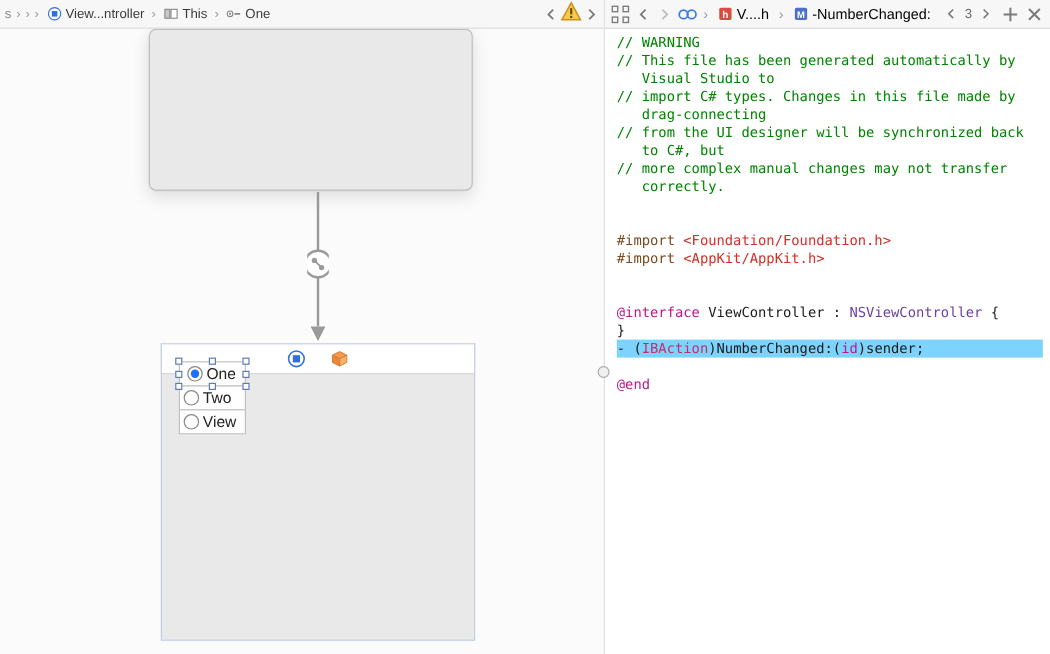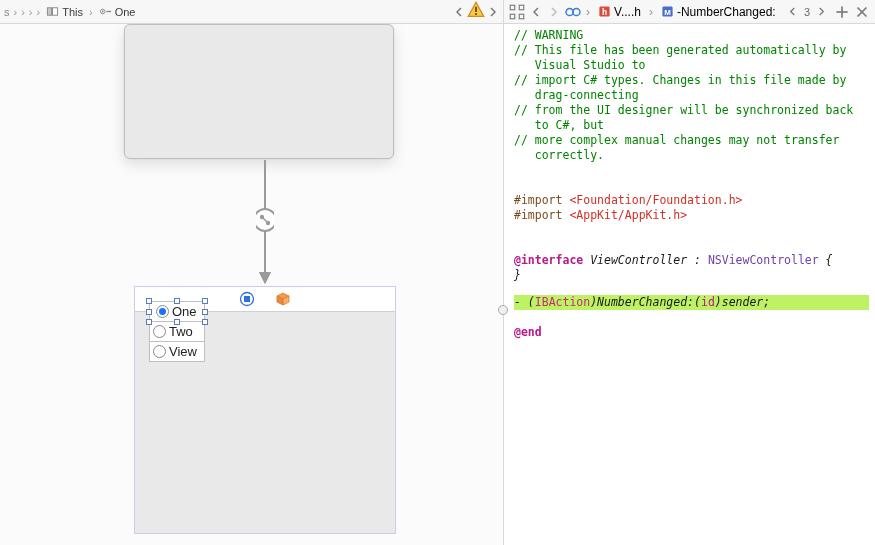--- a/index.html
+++ b/index.html
@@ -79,44 +79,53 @@
   .right-toolbar {
     height:24px; border-bottom:1px solid #d9d9d9; background:#f7f7f7;
     display:flex; align-items:center; padding:0 4px; gap:2px;
   }
   .tbicon{ width:18px;height:18px; display:flex;align-items:center;justify-content:center; color:#7b7b7b;}
   .counter { display:flex; align-items:center; gap:3px; margin-left:auto; margin-right:2px;}
   .counter .txt{ font-size:11px; color:#6a6a6a; }
   
   .code-area{ flex:1; padding:4px 6px 4px 10px; font-family: Menlo, Consolas, monospace; font-size:11.5px; line-height:15px; white-space:pre; overflow:hidden;}
   .c-comment{ color:#008400; }
-  .c-keyword{ color:#b71a8b;font-weight:bold; }
+  .c-keyword{ color:#b71a8b; }
   .c-import{ color:#d03025; }
   .c-pre{ color:#7a4c21;}
   .c-type{ color:#6f41a7; }
-  .c-plain{ color:#1a1a1a;font-style:italic; }
+  .c-plain{ color:#1a1a1a; }
   .c-idkw{ color:#b71a8b; }
-  .hl-line{ background:#bef264; display:inline-block; width:100%;margin-top:12px;}
+  .hl-line{ background:#7dd3fc; display:inline-block; width:100%;}
   .gutter-dot{
     position:absolute; left:-18px; top:260px; width:10px;height:10px; border-radius:50%;
     border:1px solid #aaa; background:#f0f0f0;
   }
   .right-pane-wrap{ position:relative; flex:1; display:flex; flex-direction:column;}
 </style>
 </head>
 <body>
 
 <div class="container">
 
   <div class="left-pane">
     <div class="crumbbar">
       <span class="crumb" style="padding:0 2px;color:#888;">s</span>
       <span class="crumb-sep">›</span>
       <span class="crumb-sep">›</span>
       <span class="crumb-sep">›</span>
+      <span class="crumb">
+        <span class="ico">
+          <svg viewBox="0 0 14 14">
+              <circle cx="7" cy="7" r="5.5" fill="#fff" stroke="#2f6fe0"></circle>
+              <rect x="4.5" y="4.5" width="5" height="5" fill="#2f6fe0"></rect>
+            </svg>
+        </span>
+        <span>View...ntroller</span>
+      </span>
       <span class="crumb-sep">›</span>
       <span class="crumb">
         <span class="ico">
           <svg viewBox="0 0 14 14">
               <rect x="1.5" y="3" width="4.5" height="8" fill="#c8c8c8" stroke="#888"></rect>
               <rect x="7" y="3" width="5.5" height="8" fill="#fff" stroke="#888"></rect>
             </svg>
         </span>
         <span>This</span>
       </span>

